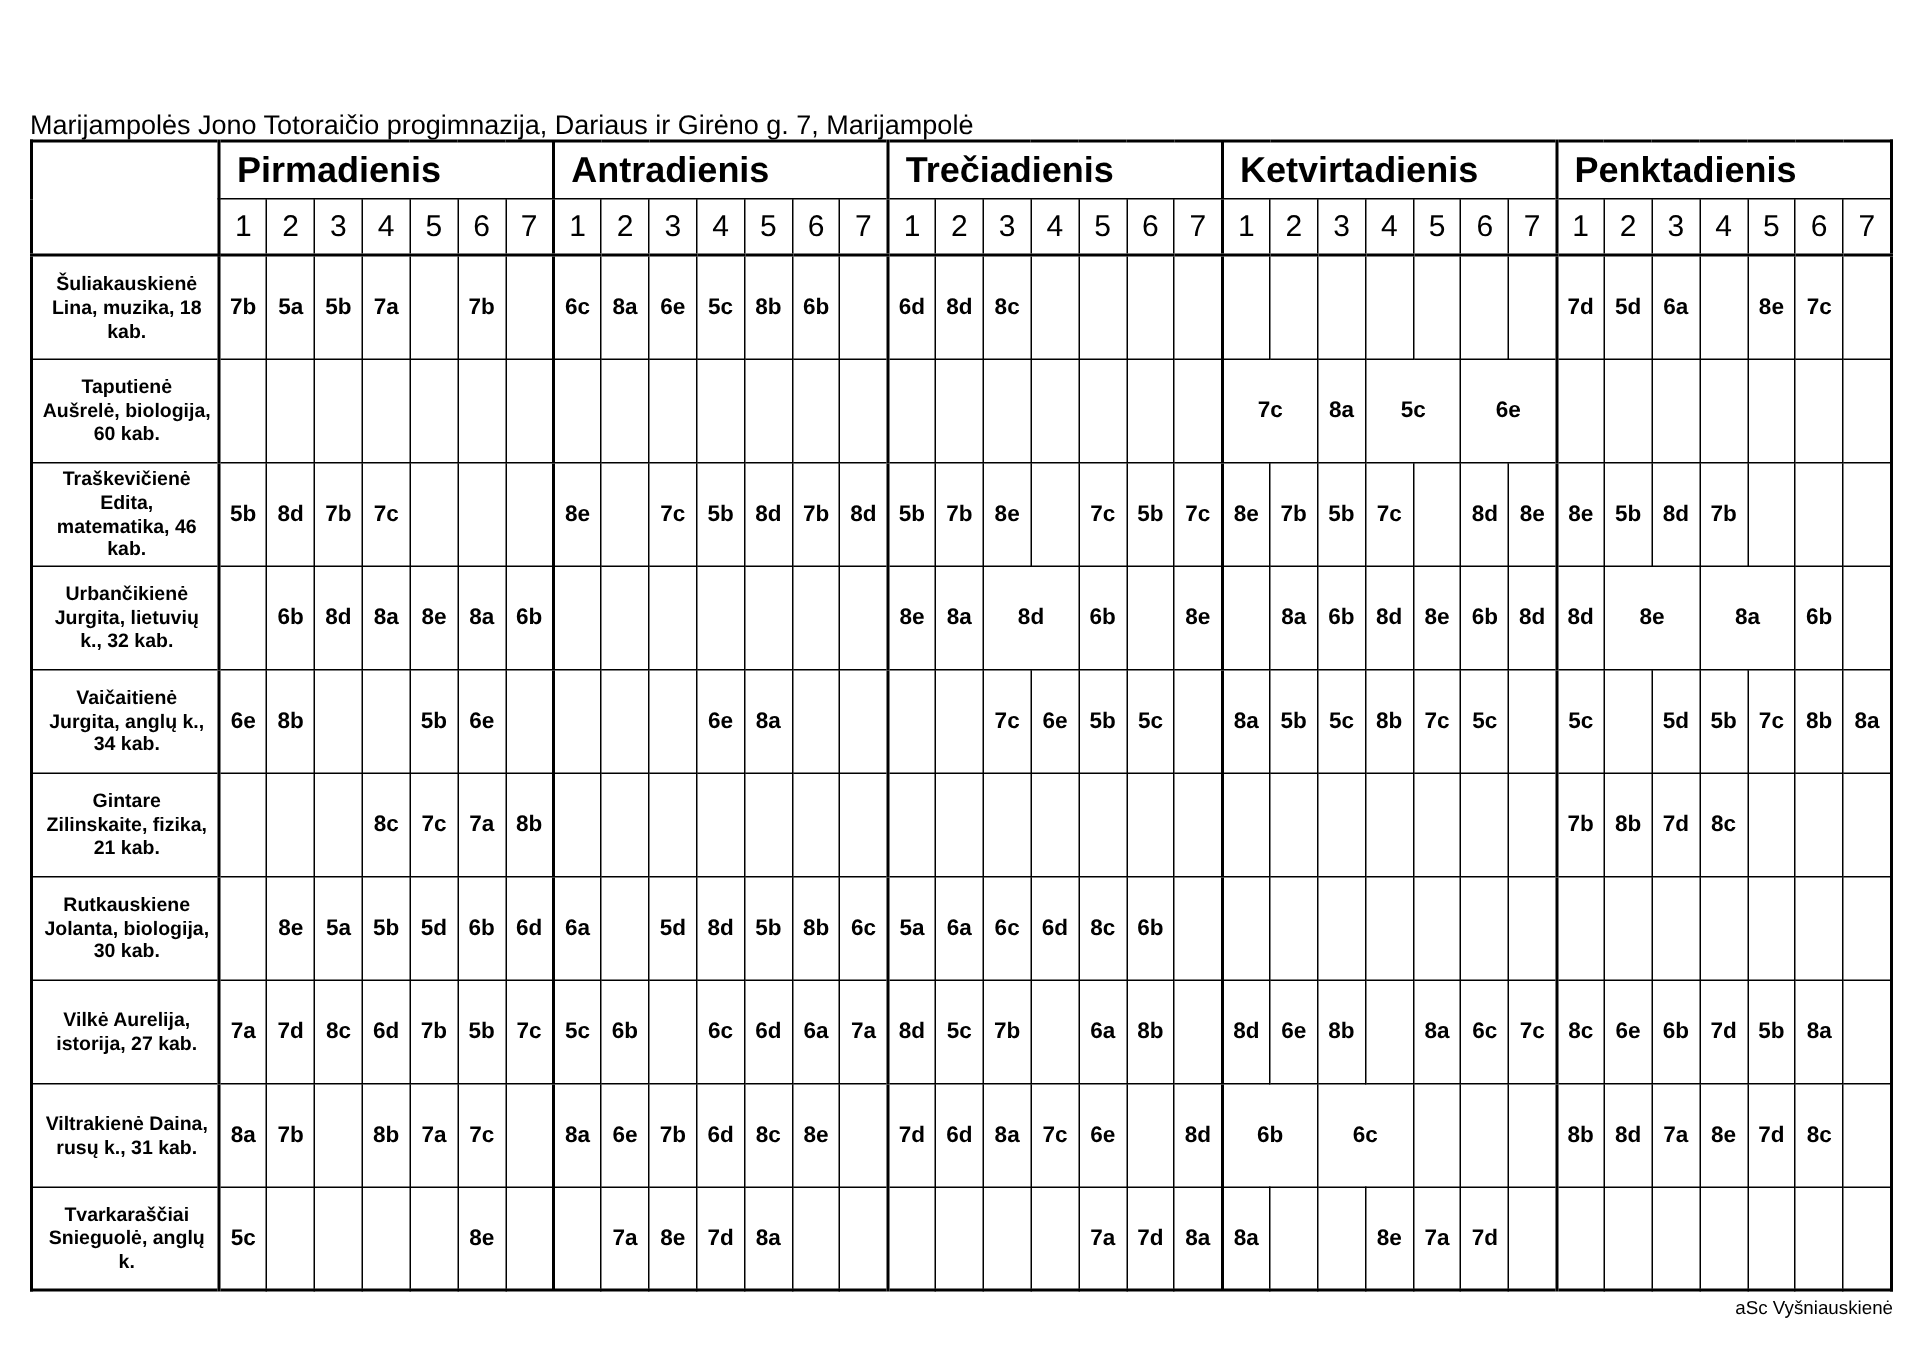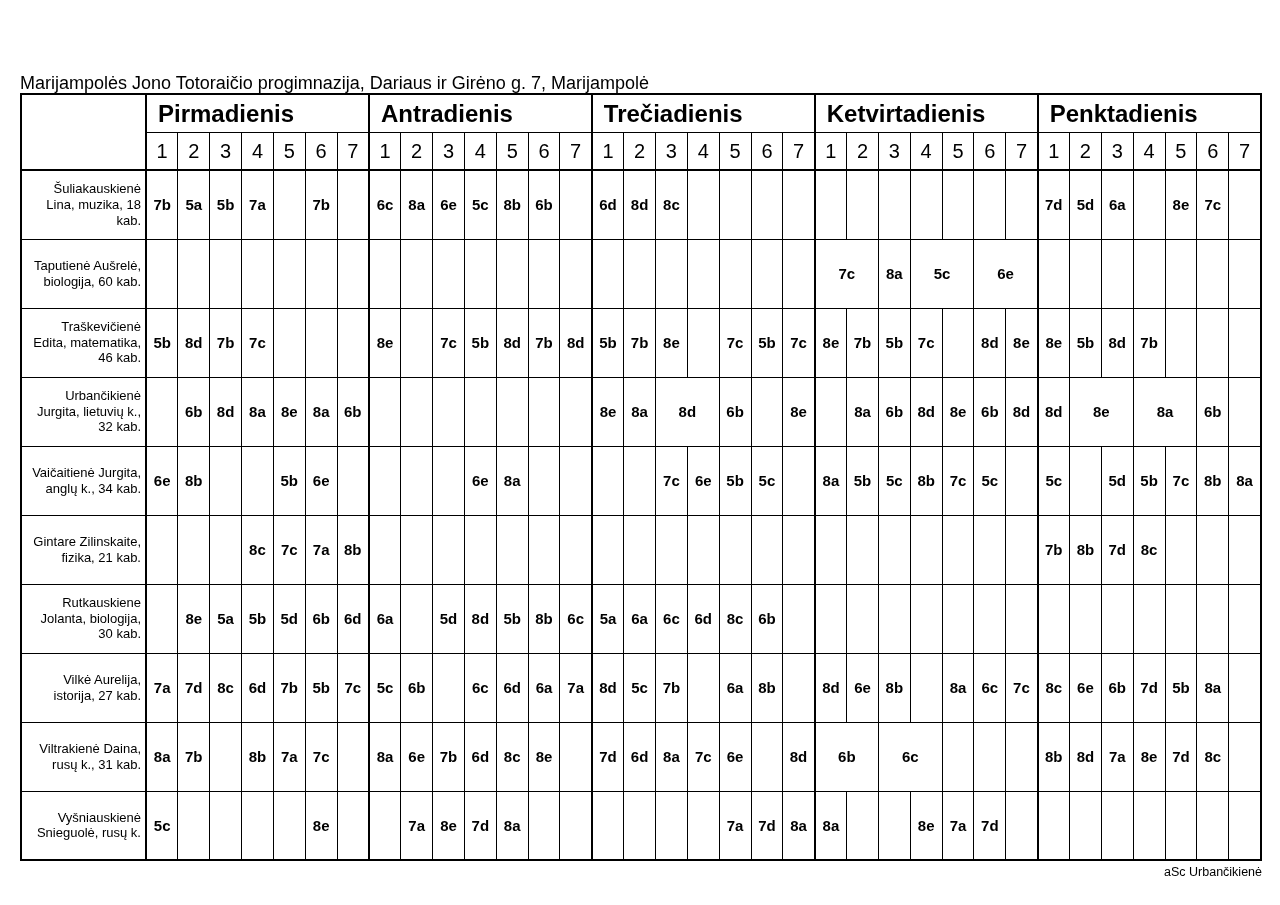--- a/index.html
+++ b/index.html
@@ -52,23 +52,23 @@
     font-weight: normal;
     text-align: center;
     border-bottom: 2px solid #000;
   }
   tbody tr {
     height: 69px;
   }
   td.teacher {
     border-right: 2px solid #000;
     font-size: 13px;
-    font-weight: normal;
+    font-weight: bold;
     line-height: 1.2;
-    text-align: right;
+    text-align: center;
     vertical-align: middle;
     padding: 2px 4px 2px 6px;
   }
   td.lesson {
     font-size: 15px;
     font-weight: bold;
     text-align: center;
     vertical-align: middle;
   }
   .footer {
@@ -498,21 +498,21 @@
           <td class="lesson"></td>
           <td class="lesson day-start">8b</td>
           <td class="lesson">8d</td>
           <td class="lesson">7a</td>
           <td class="lesson">8e</td>
           <td class="lesson">7d</td>
           <td class="lesson">8c</td>
           <td class="lesson"></td>
         </tr>
         <tr>
-          <td class="teacher">Vyšniauskienė Snieguolė, rusų k.</td>
+          <td class="teacher">Tvarkaraščiai Snieguolė, anglų k.</td>
           <td class="lesson day-start">5c</td>
           <td class="lesson"></td>
           <td class="lesson"></td>
           <td class="lesson"></td>
           <td class="lesson"></td>
           <td class="lesson">8e</td>
           <td class="lesson"></td>
           <td class="lesson day-start"></td>
           <td class="lesson">7a</td>
           <td class="lesson">8e</td>
@@ -537,14 +537,14 @@
           <td class="lesson day-start"></td>
           <td class="lesson"></td>
           <td class="lesson"></td>
           <td class="lesson"></td>
           <td class="lesson"></td>
           <td class="lesson"></td>
           <td class="lesson"></td>
         </tr>
       </tbody>
   </table>
-  <div class="footer">aSc Urbančikienė</div>
+  <div class="footer">aSc Vyšniauskienė</div>
 </div>
 
 </body></html>

